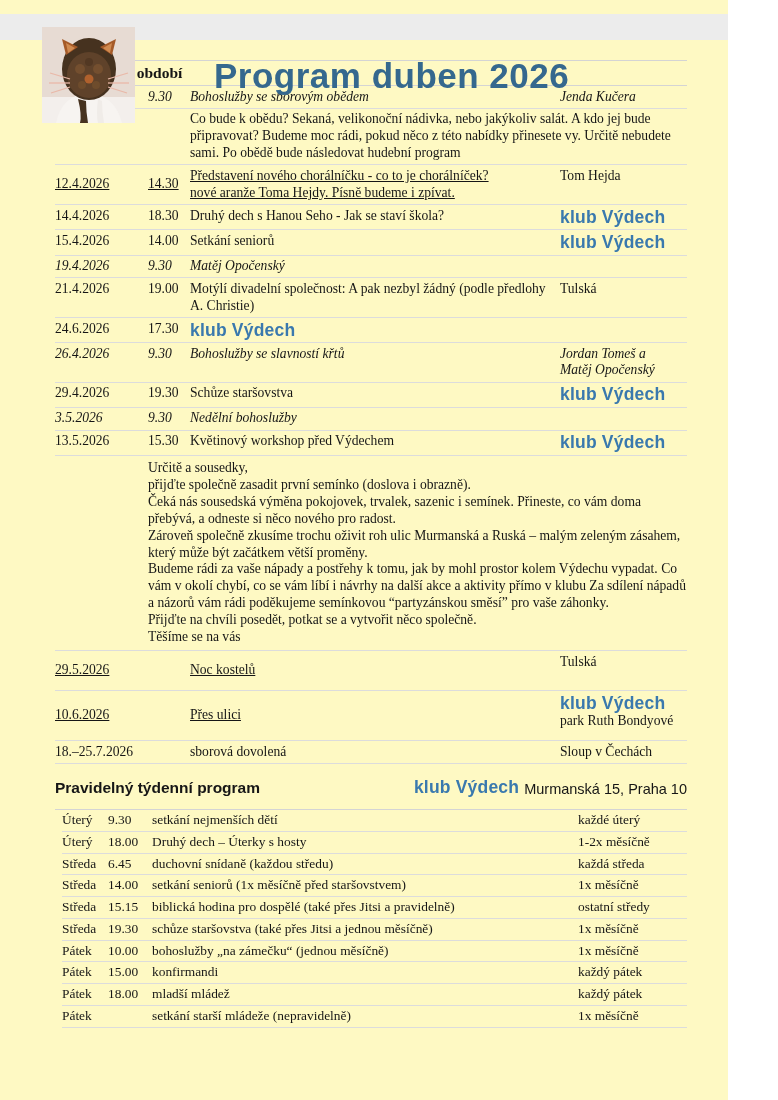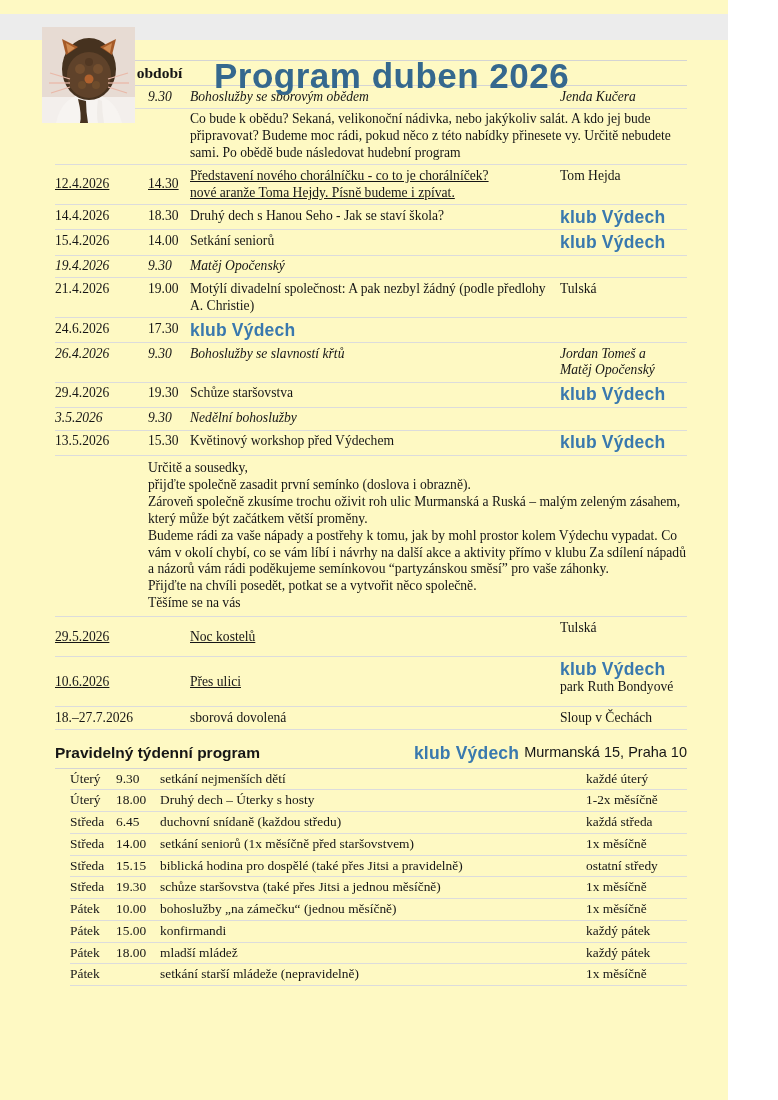--- a/index.html
+++ b/index.html
@@ -22,28 +22,28 @@
   .trow.vc .c-right{justify-content:flex-end;}
   .c-right.top{justify-content:flex-start !important;}
   .note{grid-column:3/5;}
   .para{grid-column:2/5;padding:2px 0;}
   .para div{margin:0;}
   .logo{font-family:"Liberation Sans",sans-serif;font-weight:700;font-size:17.5px;
     color:#3a79ae;letter-spacing:.2px;line-height:1.1;white-space:nowrap;}
   .logo-caption{font-size:13.6px;line-height:1.2;}
   .rline{line-height:1.22;}
   .weekly{margin-top:14px;}
-  .weekly-header{display:flex;align-items:flex-start;border-bottom:1px solid #d4d4d4;
-    padding-bottom:4px;}
+  .weekly-header{display:flex;align-items:flex-end;border-bottom:1px solid #d4d4d4;
+    padding-bottom:12px;}
   .weekly-heading{font-family:"Liberation Sans",sans-serif;font-weight:700;font-size:15.5px;flex:0 0 auto;}
   .weekly-spacer{flex:1 1 auto;}
   .weekly-address{font-family:"Liberation Sans",sans-serif;font-size:14.5px;margin-left:5px;}
   .wrows{margin-left:7px;}
   .wrow{display:grid;grid-template-columns:46px 44px 426px 1fr;border-bottom:1px solid #dcdcdc;
-    padding:2px 0;font-size:13.4px;line-height:1.25;margin-left:8px;}
+    padding:2px 0;font-size:13.4px;line-height:1.25;}
 </style>
 </head>
 <body>
 
 <div class="page">
   <div class="top-strip"></div>
 
   <svg class="photo" viewBox="0 0 93 96" xmlns="http://www.w3.org/2000/svg">
     <rect x="0" y="0" width="93" height="96" fill="#e7dbd3"></rect>
     <rect x="0" y="70" width="93" height="26" fill="#f3efec"></rect>
@@ -183,20 +183,21 @@
               <div>Květinový workshop před Výdechem</div>
             </div>
             <div class="c-right">
               <span class="logo">klub Výdech</span>
             </div>
           </div>
           <div class="trow">
             <div class="para">
               <div>Určitě a sousedky,</div>
               <div>přijďte společně zasadit první semínko (doslova i obrazně).</div>
+              <div>Čeká nás sousedská výměna pokojovek, trvalek, sazenic i semínek. Přineste, co vám doma přebývá, a odneste si něco nového pro radost.</div>
               <div>Zároveň společně zkusíme trochu oživit roh ulic Murmanská a Ruská – malým zeleným zásahem, který může být začátkem větší proměny.</div>
               <div>Budeme rádi za vaše nápady a postřehy k tomu, jak by mohl prostor kolem Výdechu vypadat. Co vám v okolí chybí, co se vám líbí i návrhy na další akce a aktivity přímo v klubu  Za sdílení nápadů a názorů vám rádi poděkujeme semínkovou “partyzánskou směsí” pro vaše záhonky.</div>
               <div>Přijďte na chvíli posedět, potkat se a vytvořit něco společně.</div>
               <div>Těšíme se na vás</div>
             </div>
           </div>
           <div class="trow vc" style="min-height: 34px;">
             <div class="c-date">29.5.2026</div>
             <div class="c-time"></div>
             <div class="c-event">
@@ -211,21 +212,21 @@
             <div class="c-time"></div>
             <div class="c-event">
               <div>Přes ulici</div>
             </div>
             <div class="c-right">
               <span class="logo">klub Výdech</span>
               <div class="logo-caption">park Ruth Bondyové</div>
             </div>
           </div>
           <div class="trow">
-            <div class="c-date">18.–27.7.2026</div>
+            <div class="c-date">18.–25.7.2026</div>
             <div class="c-time"></div>
             <div class="c-event">
               <div>sborová dovolená</div>
             </div>
             <div class="c-right">
               <div class="rline">Sloup v Čechách</div>
             </div>
           </div>
         </div>
     </div>

